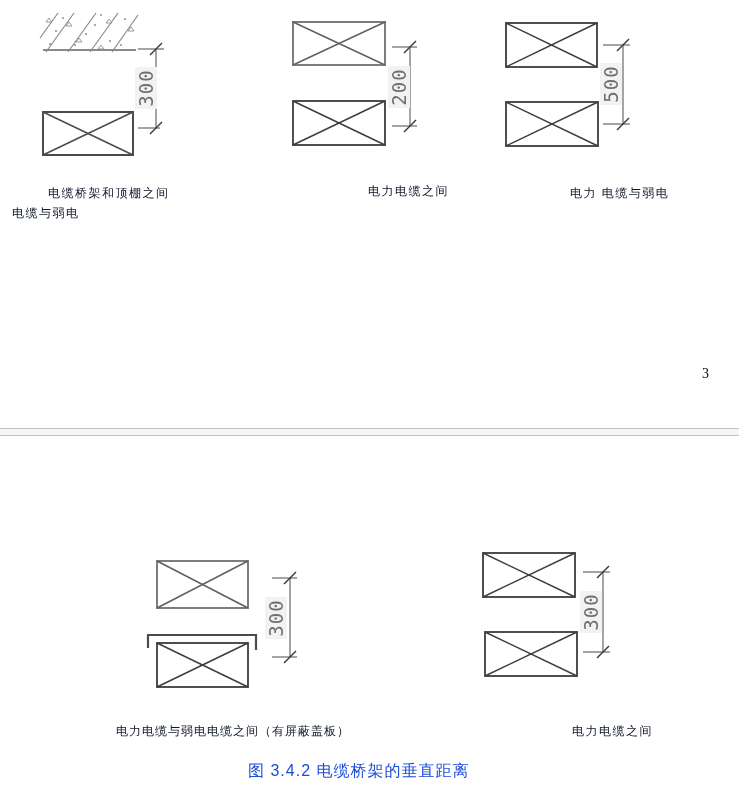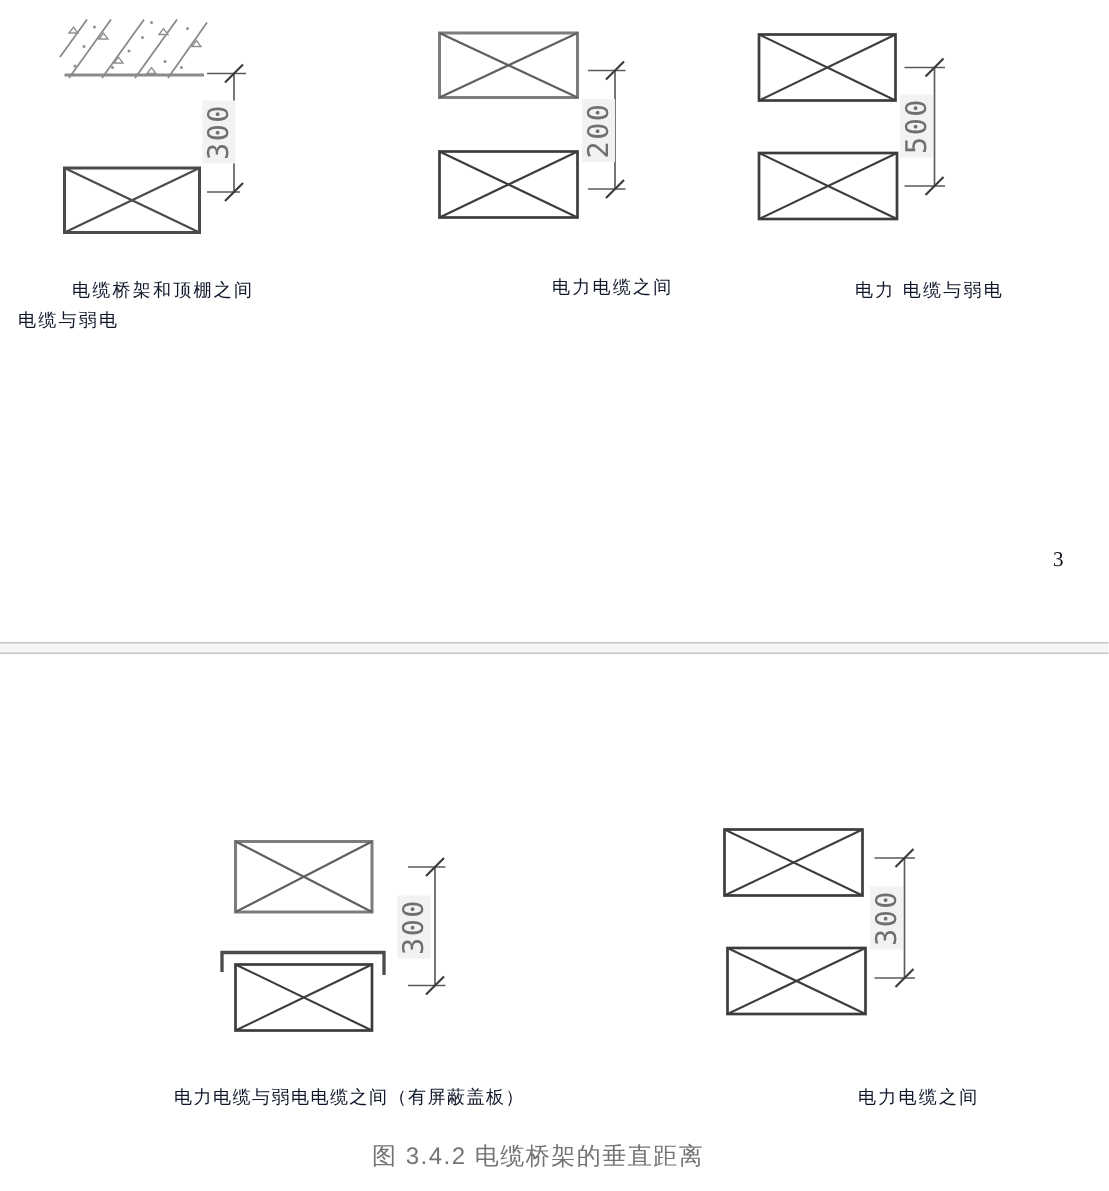--- a/index.html
+++ b/index.html
@@ -21,21 +21,21 @@
   .dim-text span{background:#f2f2f2;padding:0 2px;}
   .page-number{
     position:absolute;left:702px;top:366px;font-family:"Liberation Serif",serif;
     font-size:14px;color:#0a0a14;
   }
   .page-break{
     position:absolute;left:0;top:428px;width:739px;height:6px;
     background:#f6f6f6;border-top:1px solid #c3c3c3;border-bottom:1px solid #c3c3c3;
   }
   .fig-caption{
-    position:absolute;left:248px;top:761px;color:#737373;font-size:16px;
+    position:absolute;left:248px;top:761px;color:#1d4ed8;font-size:16px;
     letter-spacing:1px;white-space:nowrap;
   }
 </style>
 </head>
 <body>
 
 <svg id="linework" viewBox="0 0 739 794" xmlns="http://www.w3.org/2000/svg">
 
   <g>
 

